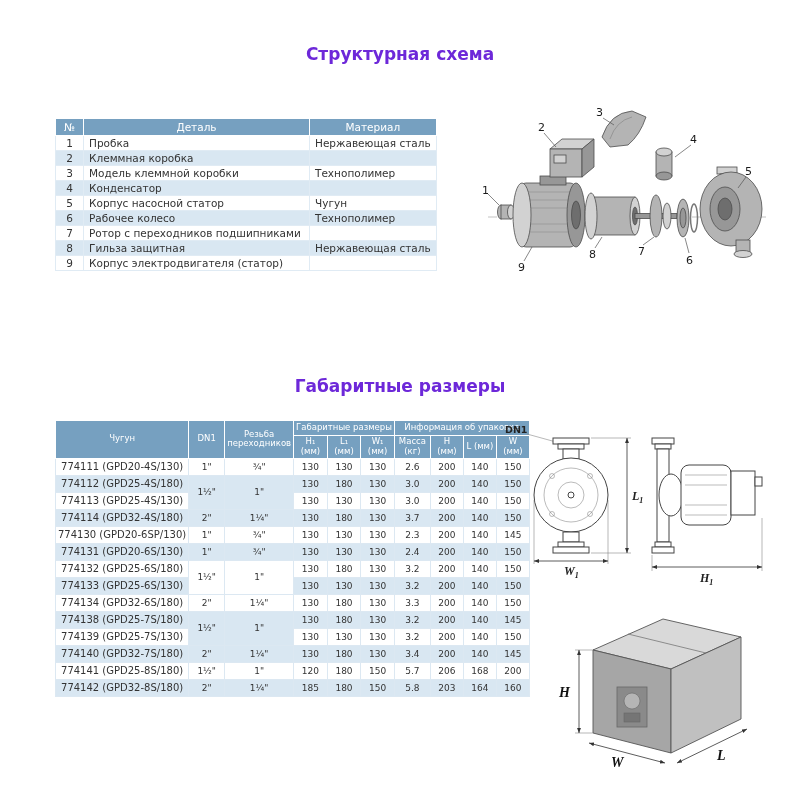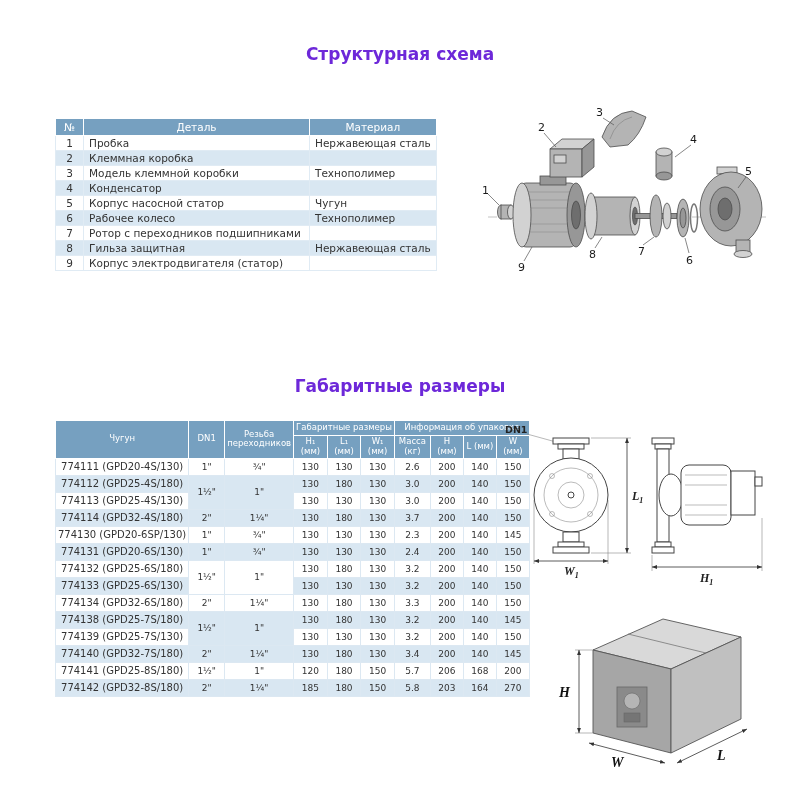--- a/index.html
+++ b/index.html
@@ -405,21 +405,21 @@
         <tr class="alt">
           <td class="model">774142 (GPD32-8S/180)</td>
           <td>2"</td>
           <td>1¼"</td>
           <td>185</td>
           <td>180</td>
           <td>150</td>
           <td>5.8</td>
           <td>203</td>
           <td>164</td>
-          <td>270</td>
+          <td>160</td>
         </tr>
       </tbody>
   </table>
 
   <svg class="dim-drawings" width="300" height="195" viewBox="0 0 300 195">
     <defs>
       <marker id="mA" viewBox="0 0 10 10" refX="9" refY="5" markerWidth="7" markerHeight="7" orient="auto">
           <path d="M0,1.5 L9,5 L0,8.5 Z" fill="#333"></path>
         </marker>
       <marker id="mB" viewBox="0 0 10 10" refX="1" refY="5" markerWidth="7" markerHeight="7" orient="auto">

